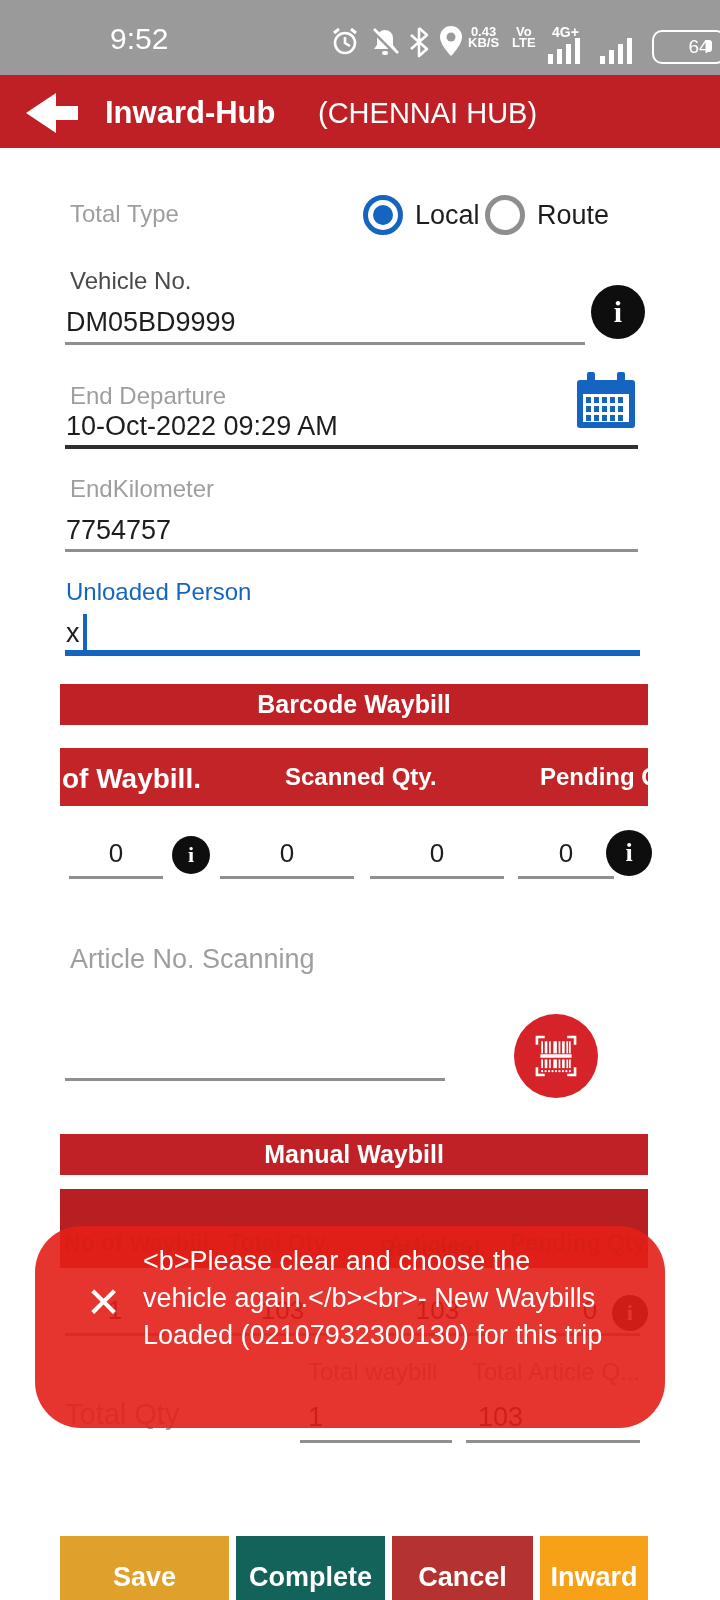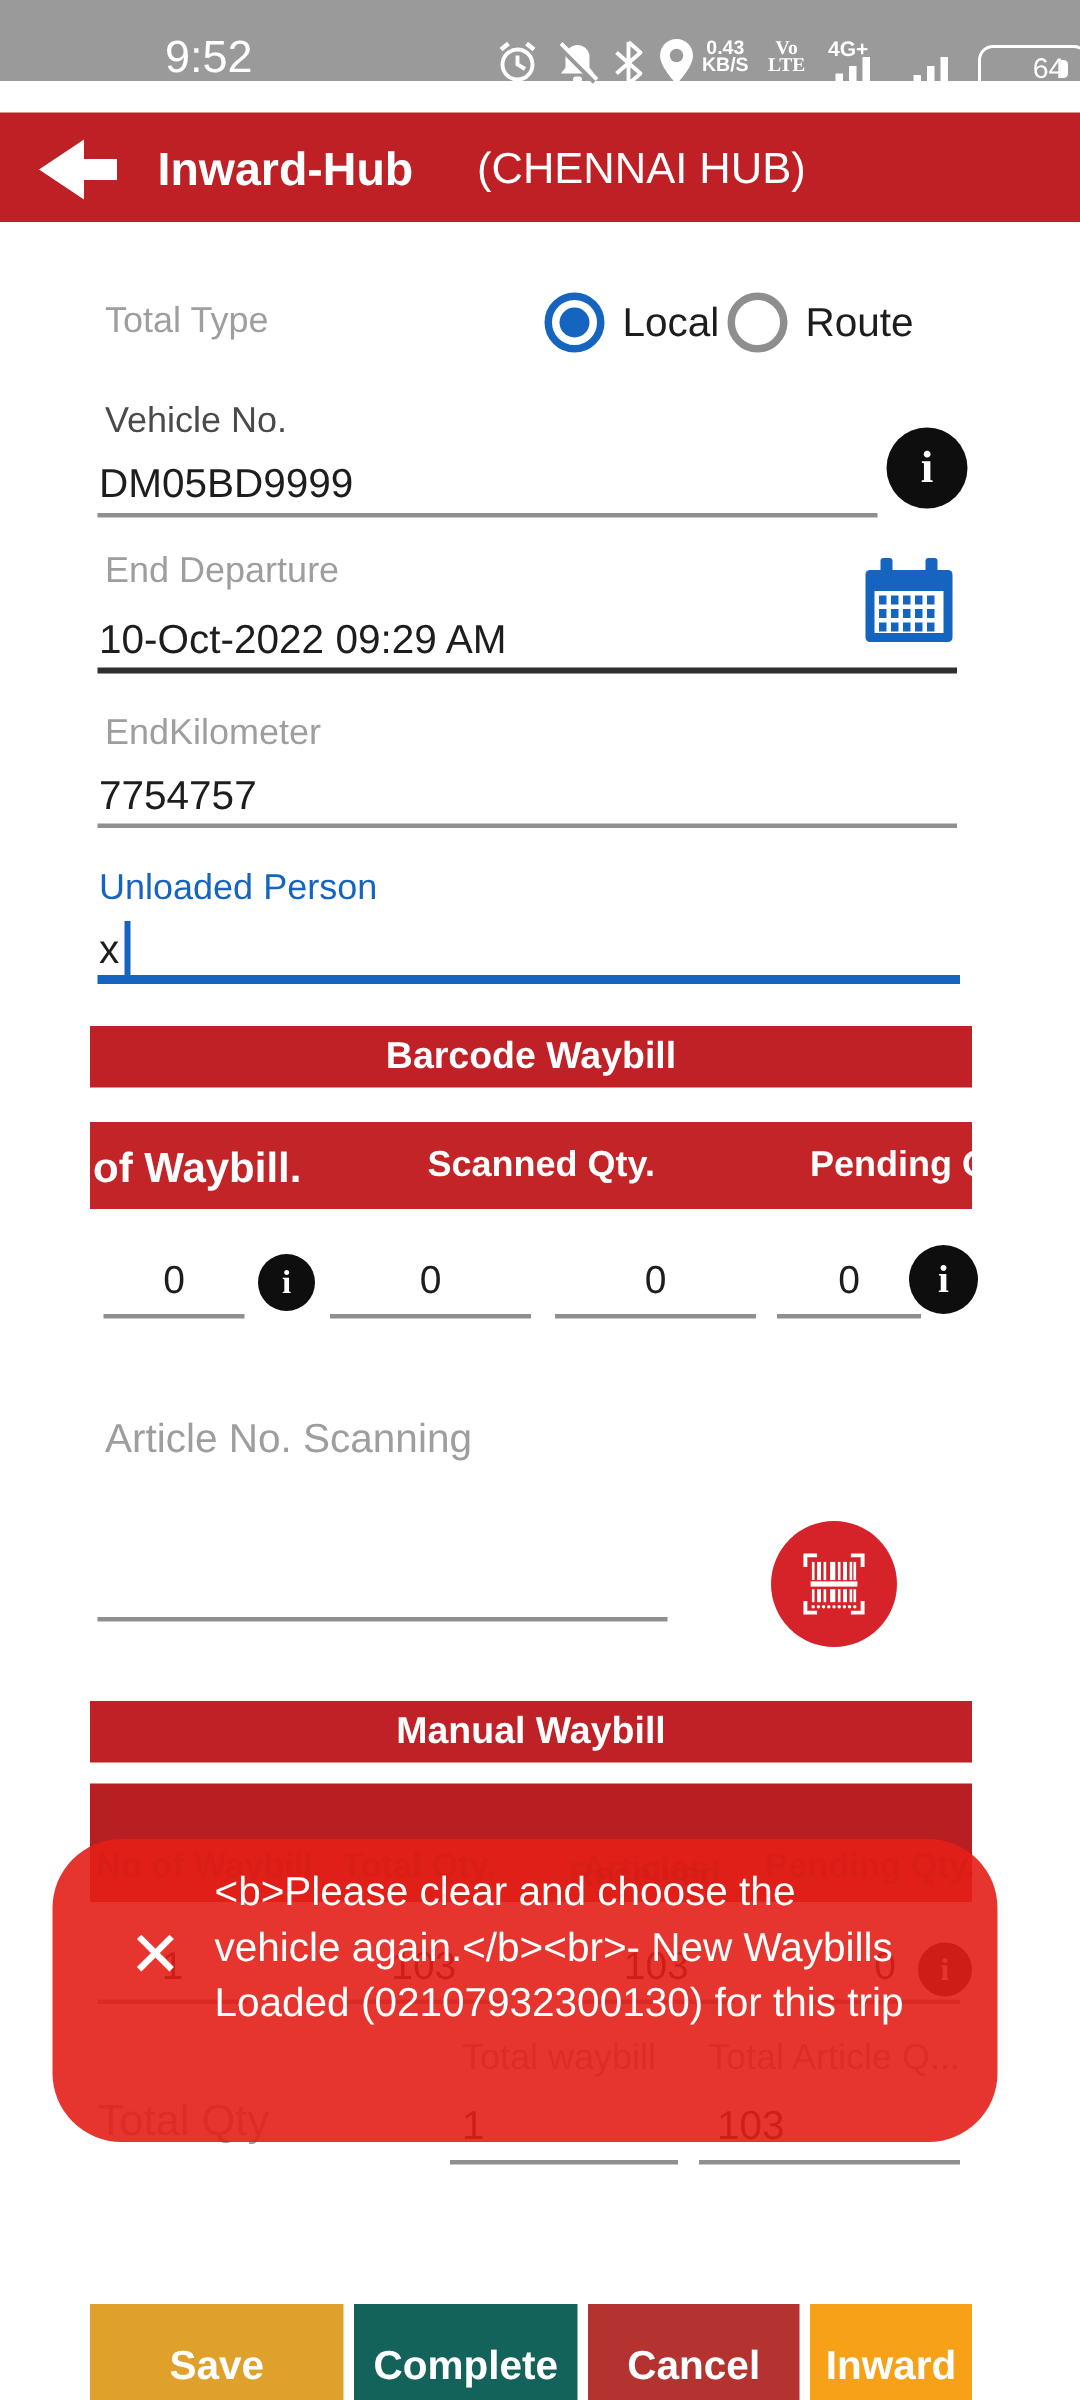--- a/index.html
+++ b/index.html
@@ -1,20 +1,20 @@
 <!DOCTYPE html>
 <html><head>
 <meta charset="utf-8">
 <style>
   html,body{margin:0;padding:0;background:#444;}
   .screen{position:relative;width:720px;height:1600px;background:#fff;overflow:hidden;
           font-family:"Liberation Sans","DejaVu Sans",sans-serif;}
   .abs{position:absolute;}
   
-  .statusbar{left:0;top:0;width:720px;height:54px;background:#9A9A9A;color:#fff;}
+  .statusbar{left:0;top:0;width:720px;height:75px;background:#9A9A9A;color:#fff;}
   .sb-time{left:110px;top:22px;font-size:30px;color:#fff;}
   .sb-ic{top:26px;}
   .sb-col{display:flex;flex-direction:column;align-items:center;line-height:11px;font-size:13px;font-weight:bold;color:#fff;}
   
   .appbar{left:0;top:75px;width:720px;height:73px;background:#BE2026;}
   .ab-title{left:105px;top:95px;font-size:31px;font-weight:bold;color:#fff;}
   .ab-sub{left:318px;top:97px;font-size:29px;color:#fff;}
   
   .lbl{font-size:24px;color:#9E9E9E;}
   .lbl-dark{font-size:24px;color:#4A4A4A;}
@@ -70,21 +70,21 @@
     <div class="abs sb-ic" style="left:438px;top:25px;">
       <svg width="26" height="32" viewBox="0 0 26 32">
           <path d="M13 1 a11 11 0 0 1 11 11 c0 8 -11 19 -11 19 s-11 -11 -11 -19 a11 11 0 0 1 11 -11z" fill="#fff"></path>
         <circle cx="13" cy="12" r="4.5" fill="#9A9A9A"></circle>
         </svg>
     </div>
     <div class="abs sb-col" style="left:468px;top:26px;">
       <span>0.43</span>
       <span>KB/S</span>
     </div>
-    <div class="abs sb-col" style="left:512px;top:26px;font-family:Liberation Serif, serif;">
+    <div class="abs sb-col" style="left:512px;top:26px;">
       <span>Vo</span>
       <span>LTE</span>
     </div>
     <div class="abs" style="left:552px;top:24px;font-size:14px;font-weight:bold;color:#fff;">4G+</div>
     <div class="abs sb-ic" style="left:548px;top:38px;">
       <svg width="34" height="26" viewBox="0 0 34 26">
           <g fill="#fff">
         <rect x="0" y="16" width="5" height="10"></rect>
             <rect x="9" y="11" width="5" height="15"></rect>
         <rect x="18" y="6" width="5" height="20"></rect>
@@ -125,21 +125,21 @@
   </div>
   <div class="abs radio-txt" style="left:415px;top:200px;">Local</div>
   <div class="abs" style="left:485px;top:195px;width:40px;height:40px;border:5px solid #8E8E8E;border-radius:50%;box-sizing:border-box;"></div>
   <div class="abs radio-txt" style="left:537px;top:200px;">Route</div>
 
   <div class="abs lbl-dark" style="left:70px;top:267px;">Vehicle No.</div>
   <div class="abs val" style="left:66px;top:307px;">DM05BD9999</div>
   <div class="abs uline" style="left:65px;top:342px;width:520px;"></div>
   <div class="abs info" style="left:591px;top:285px;width:54px;height:54px;font-size:30px;">i</div>
 
-  <div class="abs lbl" style="left:70px;top:367px;">End Departure</div>
+  <div class="abs lbl" style="left:70px;top:382px;">End Departure</div>
   <div class="abs" style="left:575px;top:372px;">
     <svg width="62" height="58" viewBox="0 0 62 58">
       <rect x="2" y="8" width="58" height="48" rx="3" fill="#1565C0"></rect>
       <rect x="12" y="0" width="8" height="14" rx="2" fill="#1565C0"></rect>
       <rect x="42" y="0" width="8" height="14" rx="2" fill="#1565C0"></rect>
       <rect x="8" y="22" width="46" height="28" fill="#fff"></rect>
       <g fill="#1565C0">
         <rect x="11" y="25" width="5" height="6"></rect>
           <rect x="19" y="25" width="5" height="6"></rect>
           <rect x="27" y="25" width="5" height="6"></rect>

